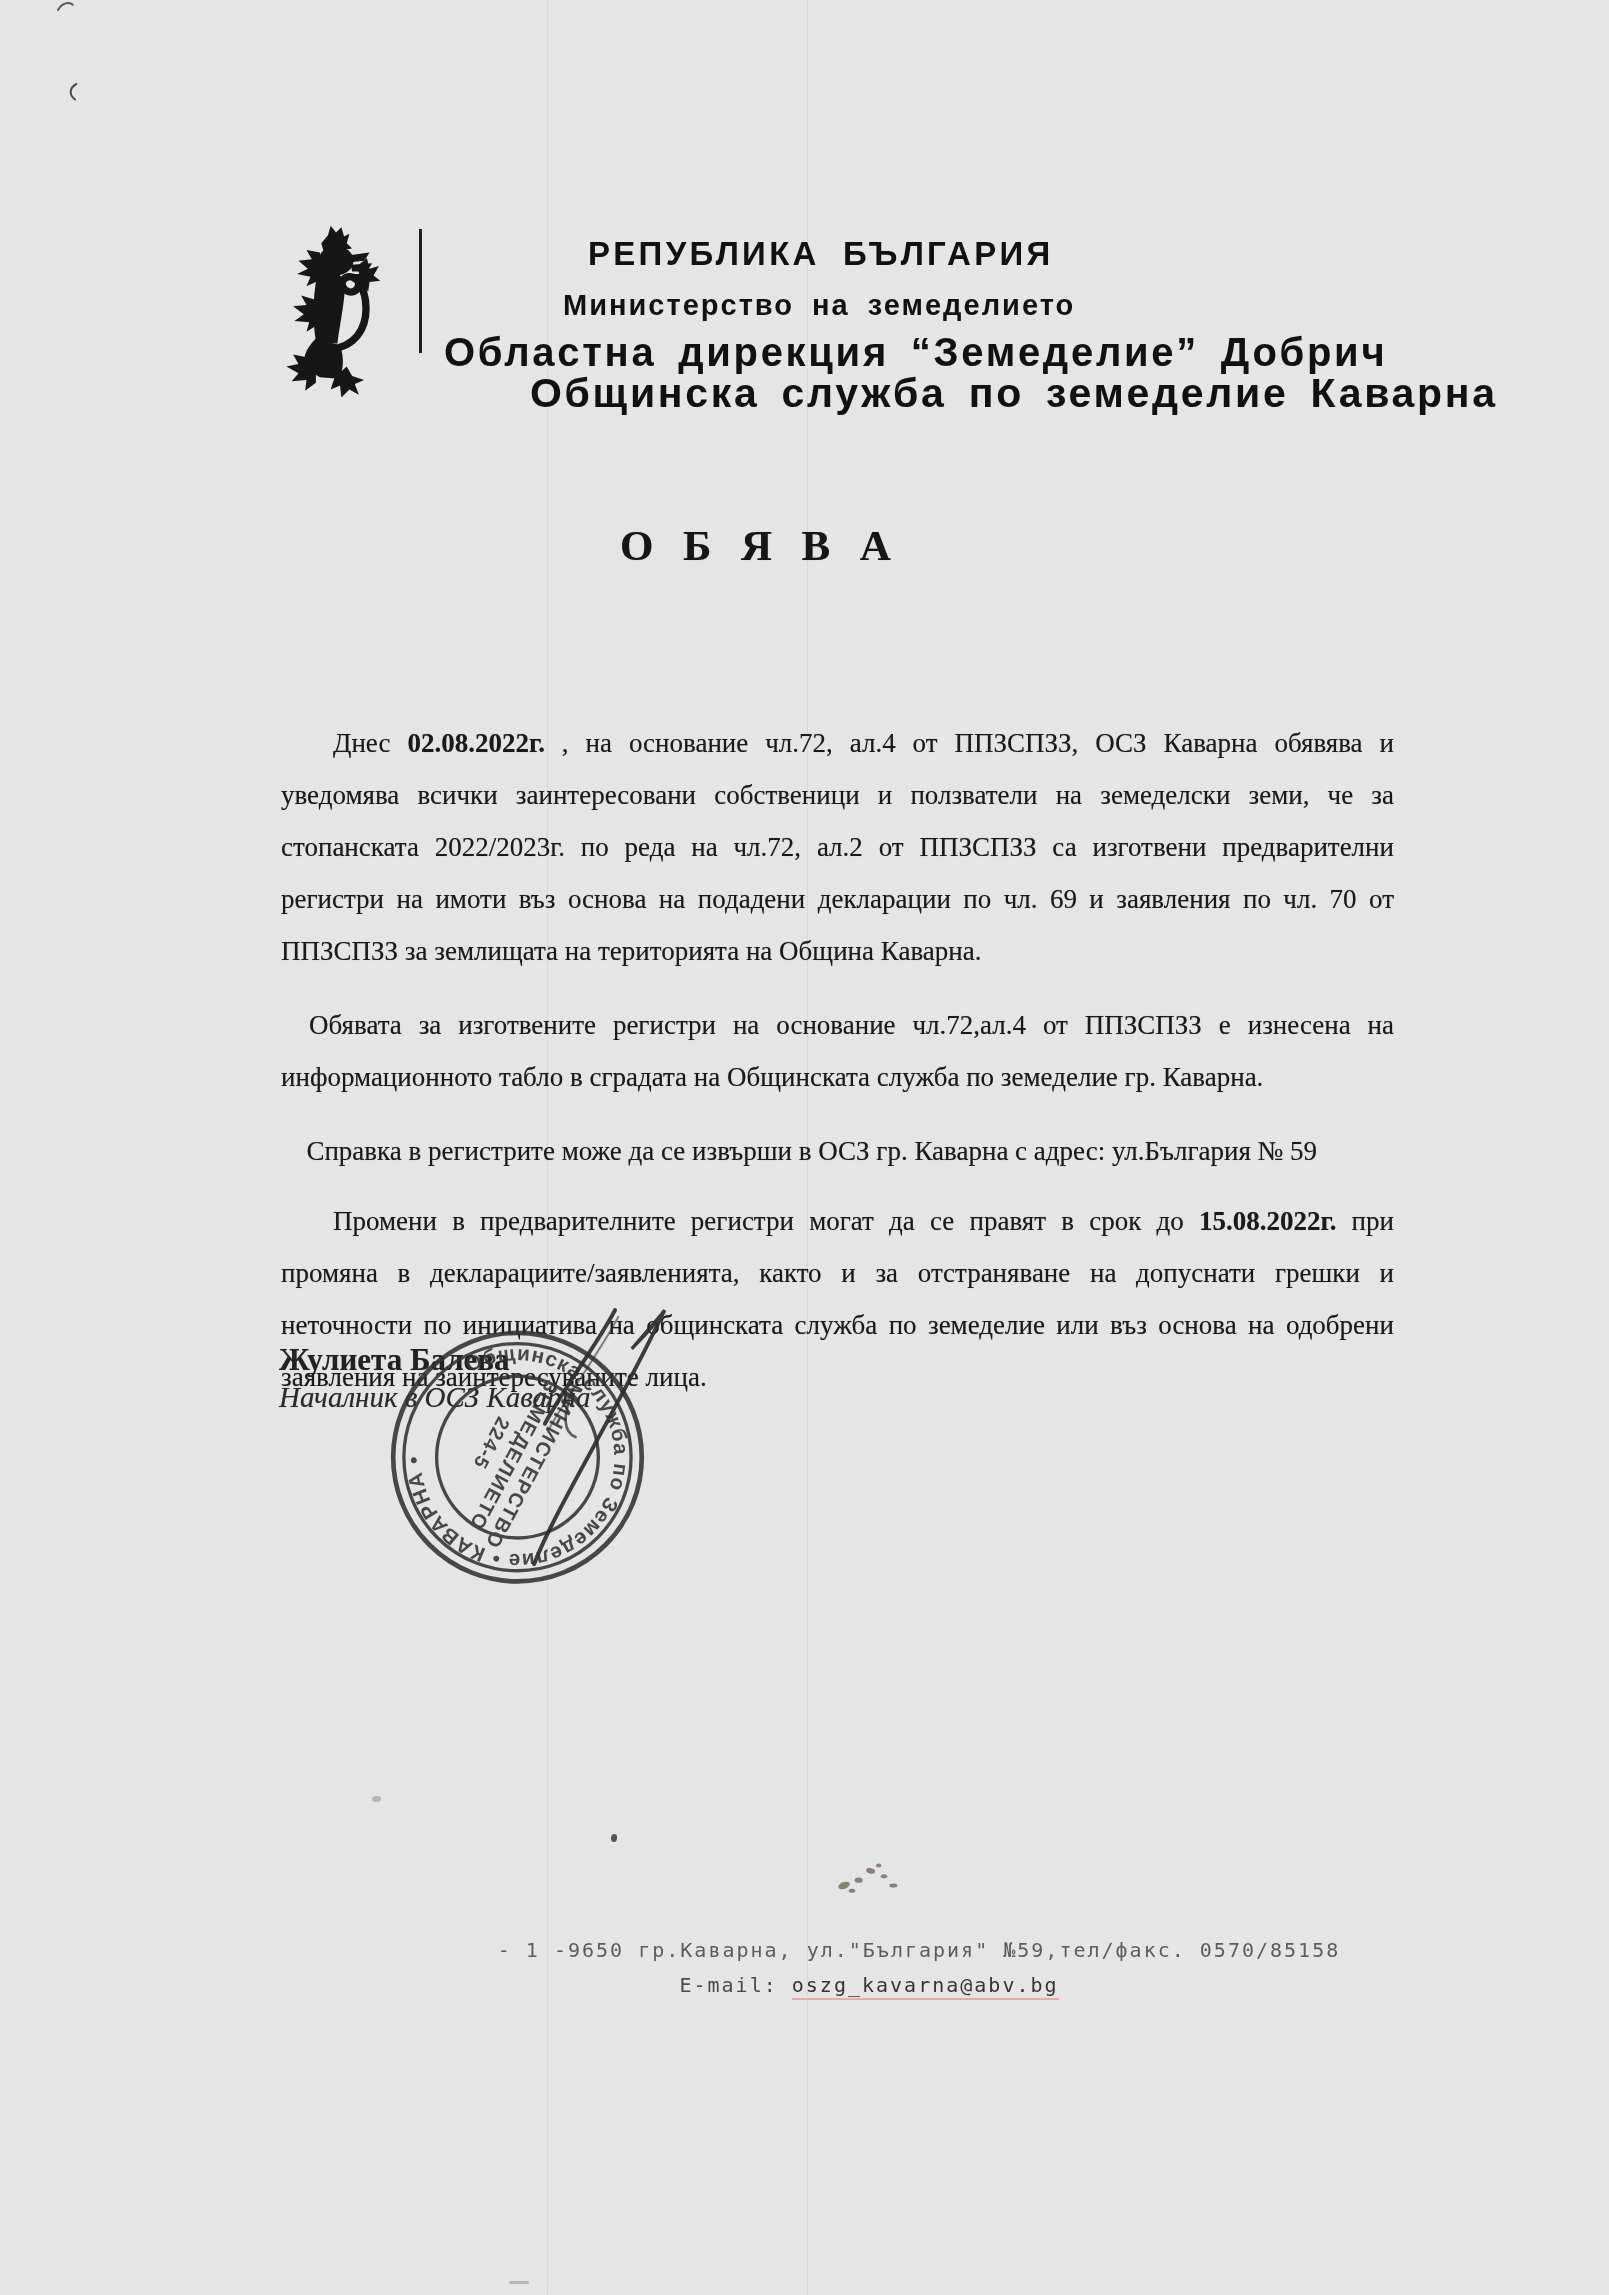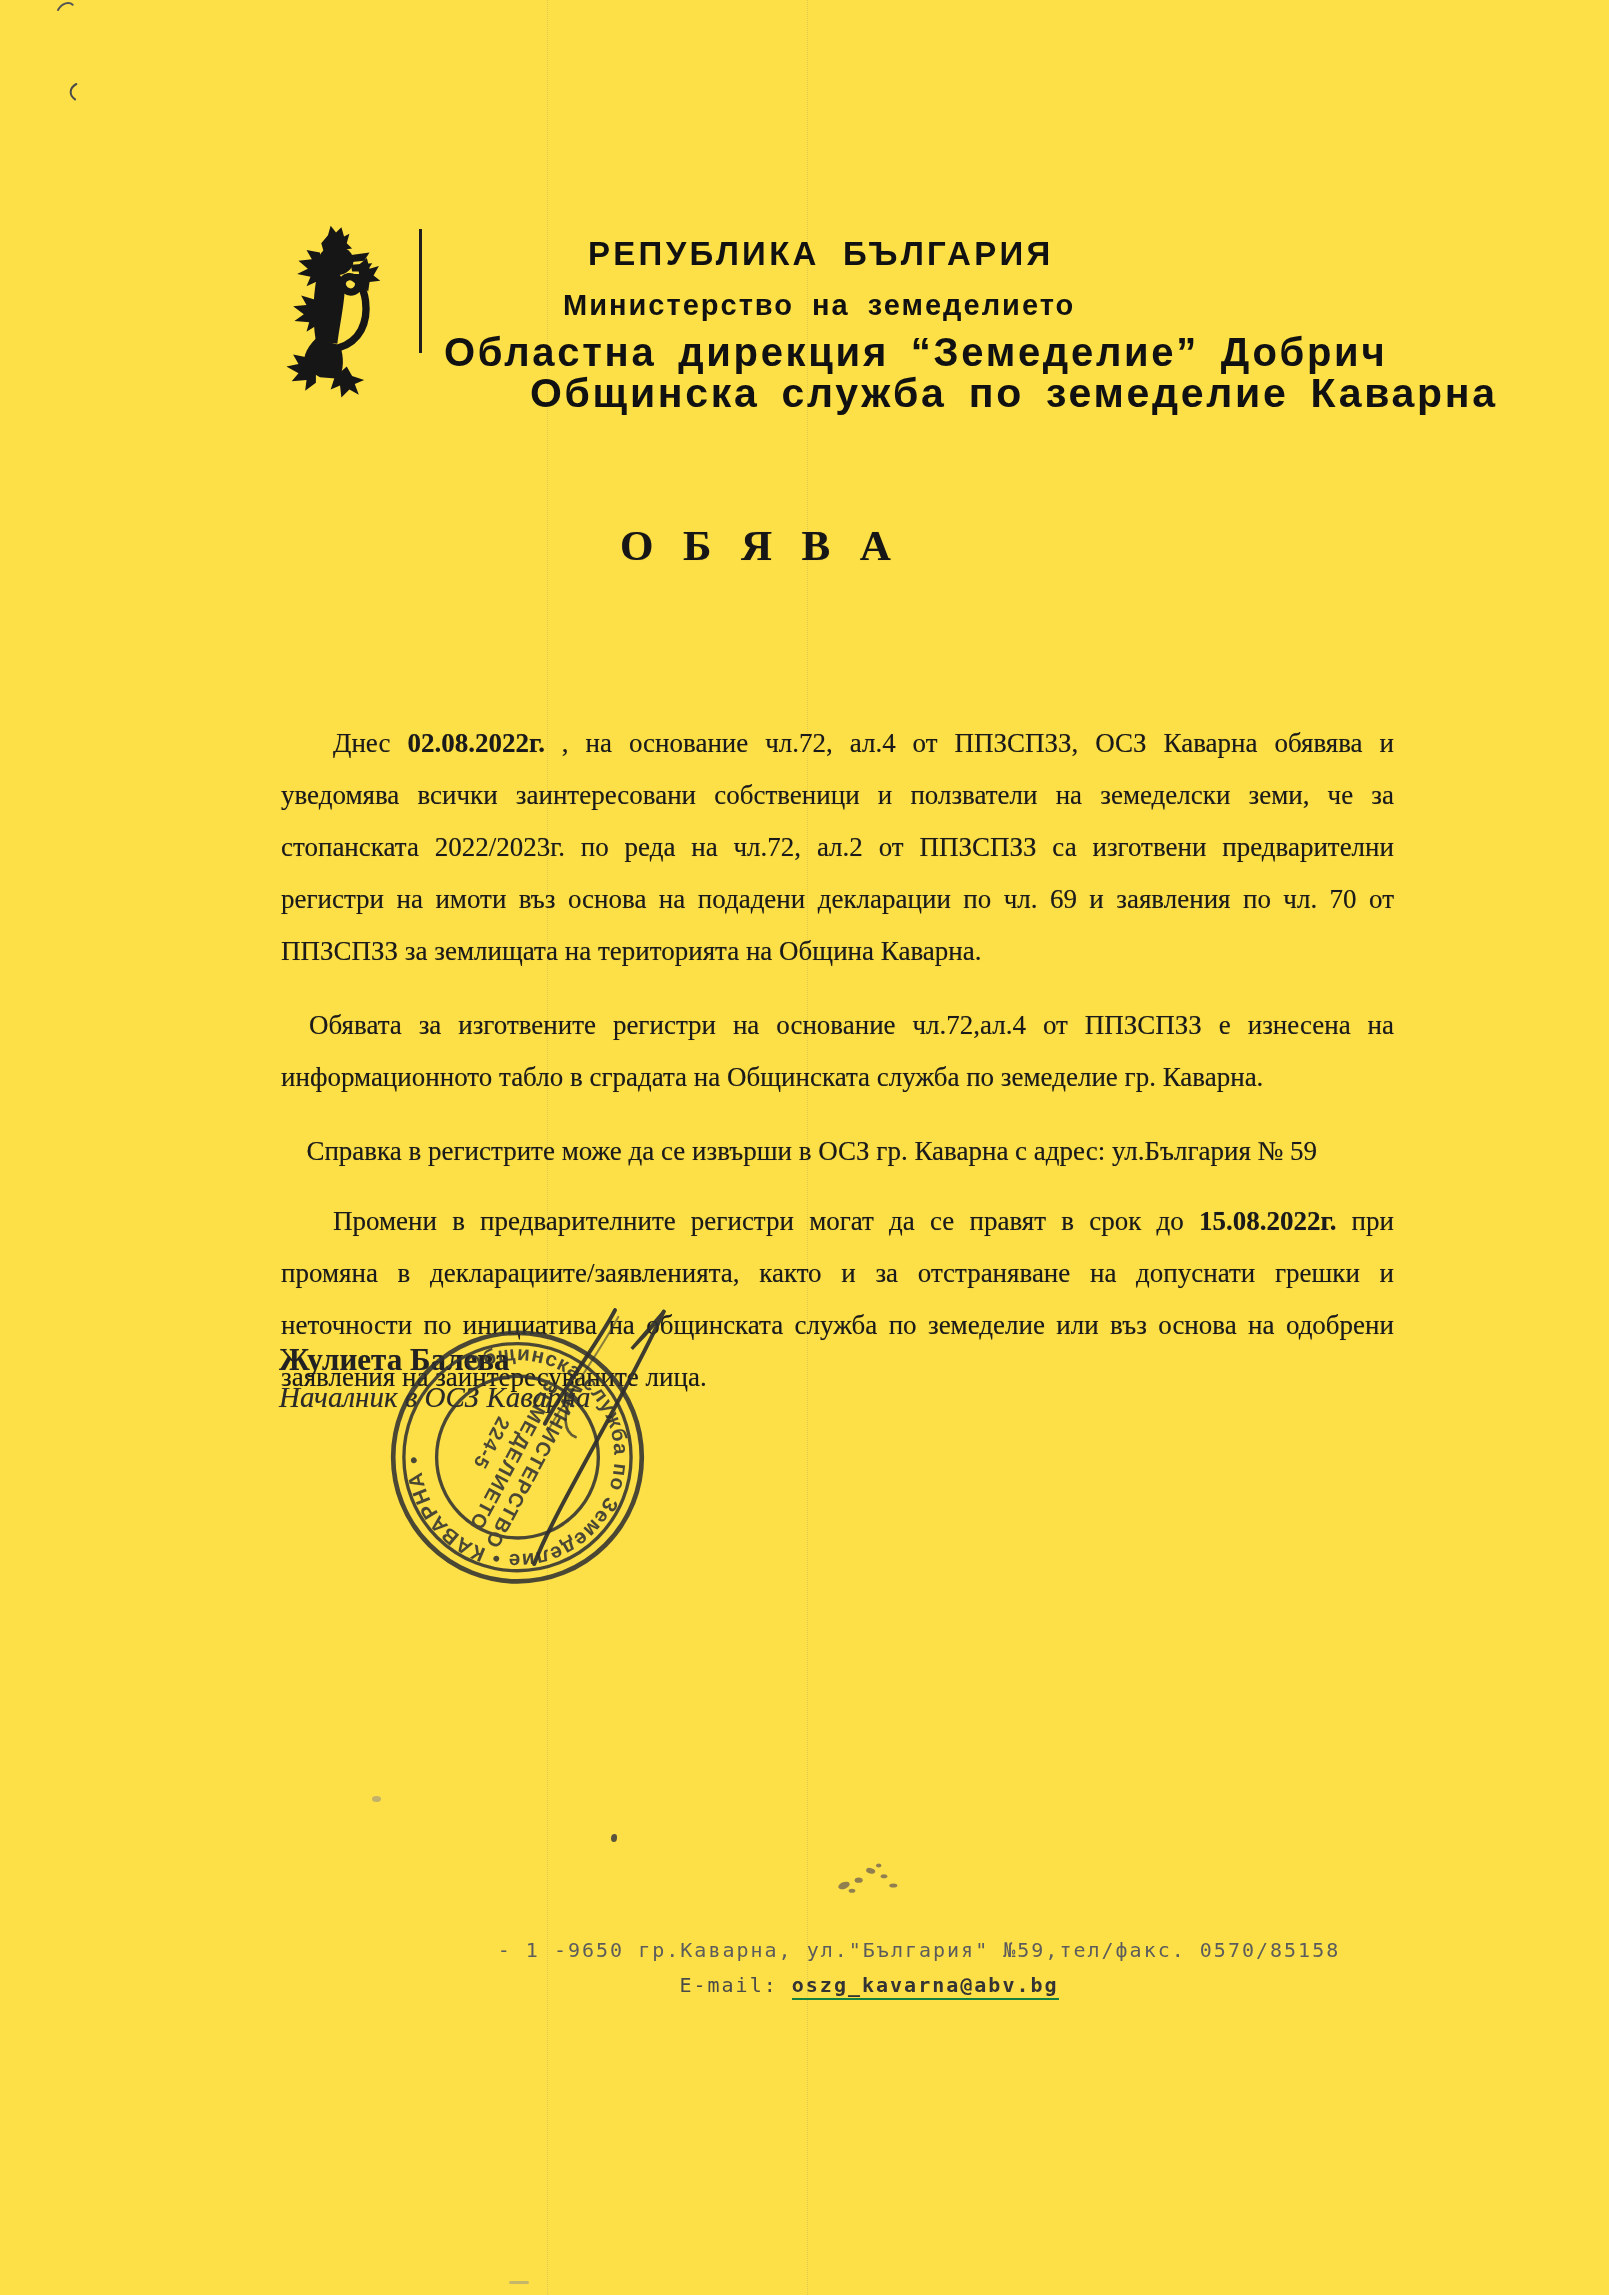--- a/index.html
+++ b/index.html
@@ -1,19 +1,19 @@
 <!DOCTYPE html>
 <html style="font-size:10.7px"><head>
 <meta charset="utf-8">
 <style>
   html,body{margin:0;padding:0;background:#8a8a8a;}
   .page{
     position:relative;
     width:1610px;height:2295px;
-    background:#fde047;
+    background:#e5e5e5;
     overflow:hidden;
     font-family:"Liberation Serif", serif;
     color:#1b1b1b;
   }
   
   .scanline{position:absolute;top:0;bottom:0;width:0;border-left:1.3px dotted rgba(125,125,125,.22);}
   
   .hline{position:absolute;font-family:"Liberation Sans", sans-serif;font-weight:bold;color:#111;white-space:nowrap;}
   .h1{left:588px;top:235px;font-size:33px;letter-spacing:3.3px;word-spacing:10.7px;}
   .h2{left:563px;top:289px;font-size:29px;letter-spacing:2px;word-spacing:8px;}
@@ -33,21 +33,21 @@
   .soft{text-shadow:0 0 0.7px rgba(25,25,25,.45);}
   
   .sig-name{position:absolute;left:279px;top:1342px;font-size:31px;font-weight:bold;color:#222;white-space:nowrap;}
   .sig-role{position:absolute;left:279px;top:1381px;font-size:29px;font-style:italic;color:#2a2a2a;white-space:nowrap;}
   .stampbox{position:absolute;left:307px;top:1250px;width:441px;height:441px;}
   
   .footer-line1{position:absolute;left:468px;top:1938px;width:902px;text-align:center;
     font-family:"DejaVu Sans Mono", monospace;font-size:20px;letter-spacing:2px;color:#5c5c5c;white-space:nowrap;}
   .footer-line2{position:absolute;left:468px;top:1973px;width:802px;text-align:center;
     font-family:"DejaVu Sans Mono", monospace;font-size:20px;letter-spacing:2px;color:#4a4a4a;white-space:nowrap;}
-  .footer-line2 .email{font-weight:bold;color:#343434;border-bottom:2px solid #15803d;padding-bottom:0.7px;}
+  .footer-line2 .email{font-weight:normal;color:#343434;border-bottom:2px solid #fca5a5;padding-bottom:0.7px;}
   
   .speck{position:absolute;}
 </style>
 </head>
 <body>
 
 <div class="page">
 
   <div class="scanline" style="left:547px;"></div>
   <div class="scanline" style="left:807px;"></div>

